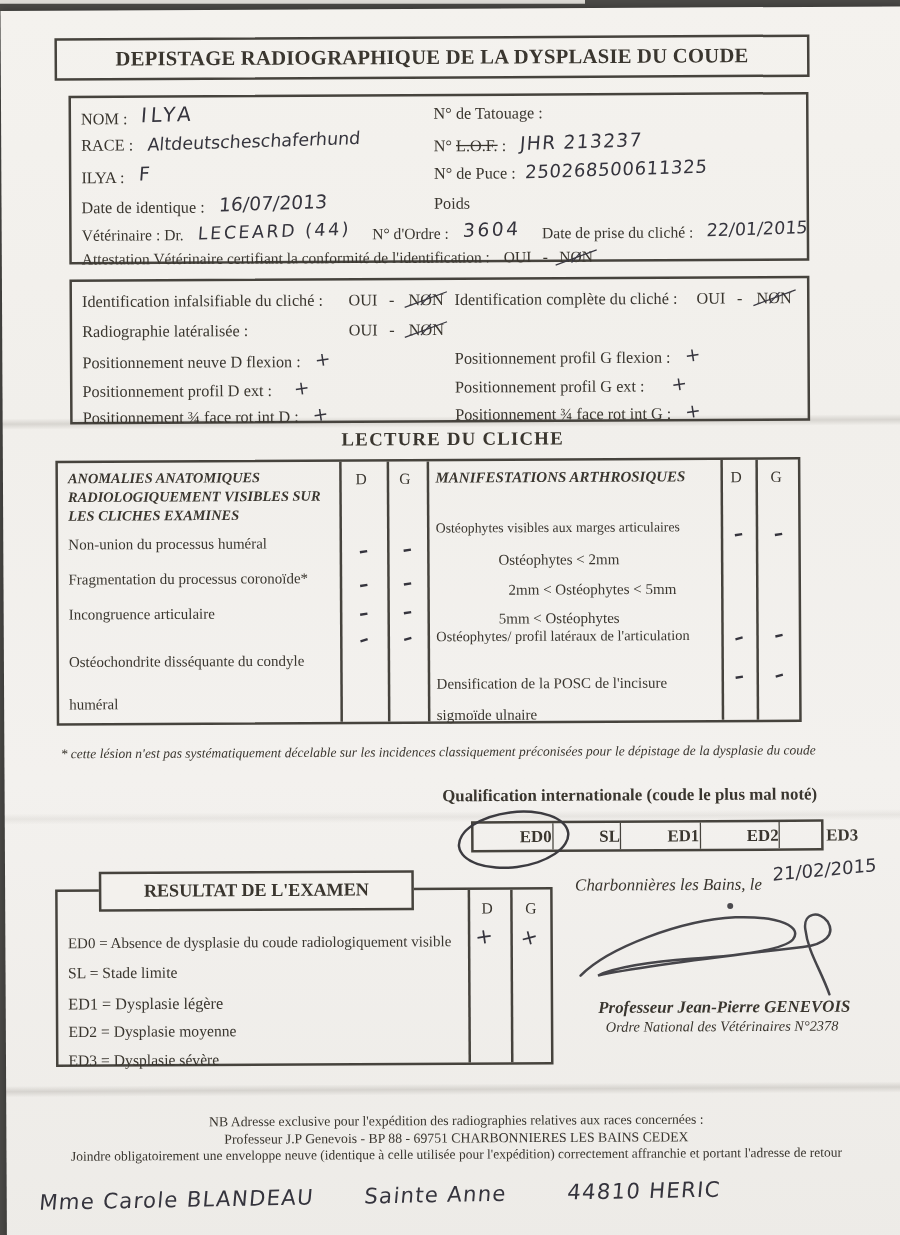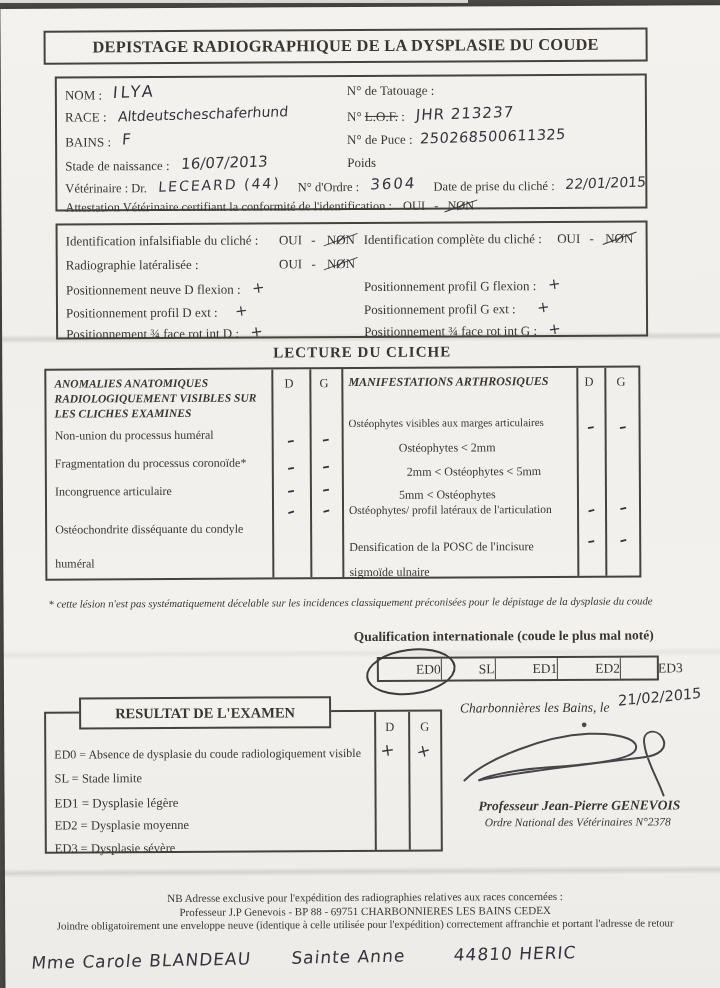--- a/index.html
+++ b/index.html
@@ -31,21 +31,21 @@
   .vline { position:absolute; top:0; bottom:0; width:1.5px; background:#46433d; }
   .struck { text-decoration:line-through; }
   .crossed { position:relative; display:inline-block; }
   .crossed::before { content:""; position:absolute; left:-4px; right:-4px; top:46%;
     border-top:1.8px solid #3b3a43; transform:rotate(-20deg); }
   .crossed::after { content:""; position:absolute; left:8px; right:8px; top:46%;
     border-top:1.8px solid #3b3a43; transform:rotate(-48deg); }
   .title { font-weight:bold; font-size:16.5px; letter-spacing:.2px; }
   .thdr { font-weight:bold; font-style:italic; }
   .qcell { flex:1; text-align:center; line-height:22px; font-family:"Liberation Serif",serif;
-           font-weight:normal; font-size:13.5px; color:#3a362f; border-left:1.5px solid #46433d;padding-left:37px; }
+           font-weight:bold; font-size:13.5px; color:#3a362f; border-left:1.5px solid #46433d;padding-left:37px; }
   .qcell:first-child { border-left:none; }
   .ellipse { position:absolute; left:362px; top:642px; width:86px; height:42px;
              border:2.2px solid #3c3b40; border-radius:50%; transform:rotate(-7deg); }
   .center { left:0; width:720px; text-align:center; }
 </style>
 </head>
 <body>
 
 <div class="scan">
   <div class="paper">
@@ -70,30 +70,30 @@
         <span class="hi" style="font-size:14px;">Altdeutscheschaferhund</span>
       </div>
       <div class="p" style="left:290px;top:30px;">
         <span>N°</span>
         <span class="struck">L.O.F.</span>
         <span>:</span>
         <span class="hi" style="letter-spacing:1px;">JHR 213237</span>
       </div>
 
       <div class="p" style="left:8px;top:54px;">
-        <span>BAINS :</span>
+        <span>ILYA :</span>
         <span class="hi" style="font-size:15px;">F</span>
       </div>
       <div class="p" style="left:290px;top:54px;">
         <span>N° de Puce :</span>
         <span class="hi" style="font-size:14.5px;letter-spacing:.5px;margin-left:4px;">250268500611325</span>
       </div>
 
       <div class="p" style="left:8px;top:78px;">
-        <span>Stade de naissance :</span>
+        <span>Date de identique :</span>
         <span class="hi">16/07/2013</span>
       </div>
       <div class="p" style="left:290px;top:78px;">Poids</div>
 
       <div class="p" style="left:8px;top:100px;font-size:12.5px;">
         <span>Vétérinaire : Dr.</span>
         <span class="hi" style="font-size:14px;letter-spacing:2px;">LECEARD (44)</span>
         <span style="margin-left:14px;">N° d'Ordre :</span>
         <span class="hi" style="font-size:15px;letter-spacing:2px;">3604</span>
         <span style="margin-left:14px;">Date de prise du cliché :</span>

